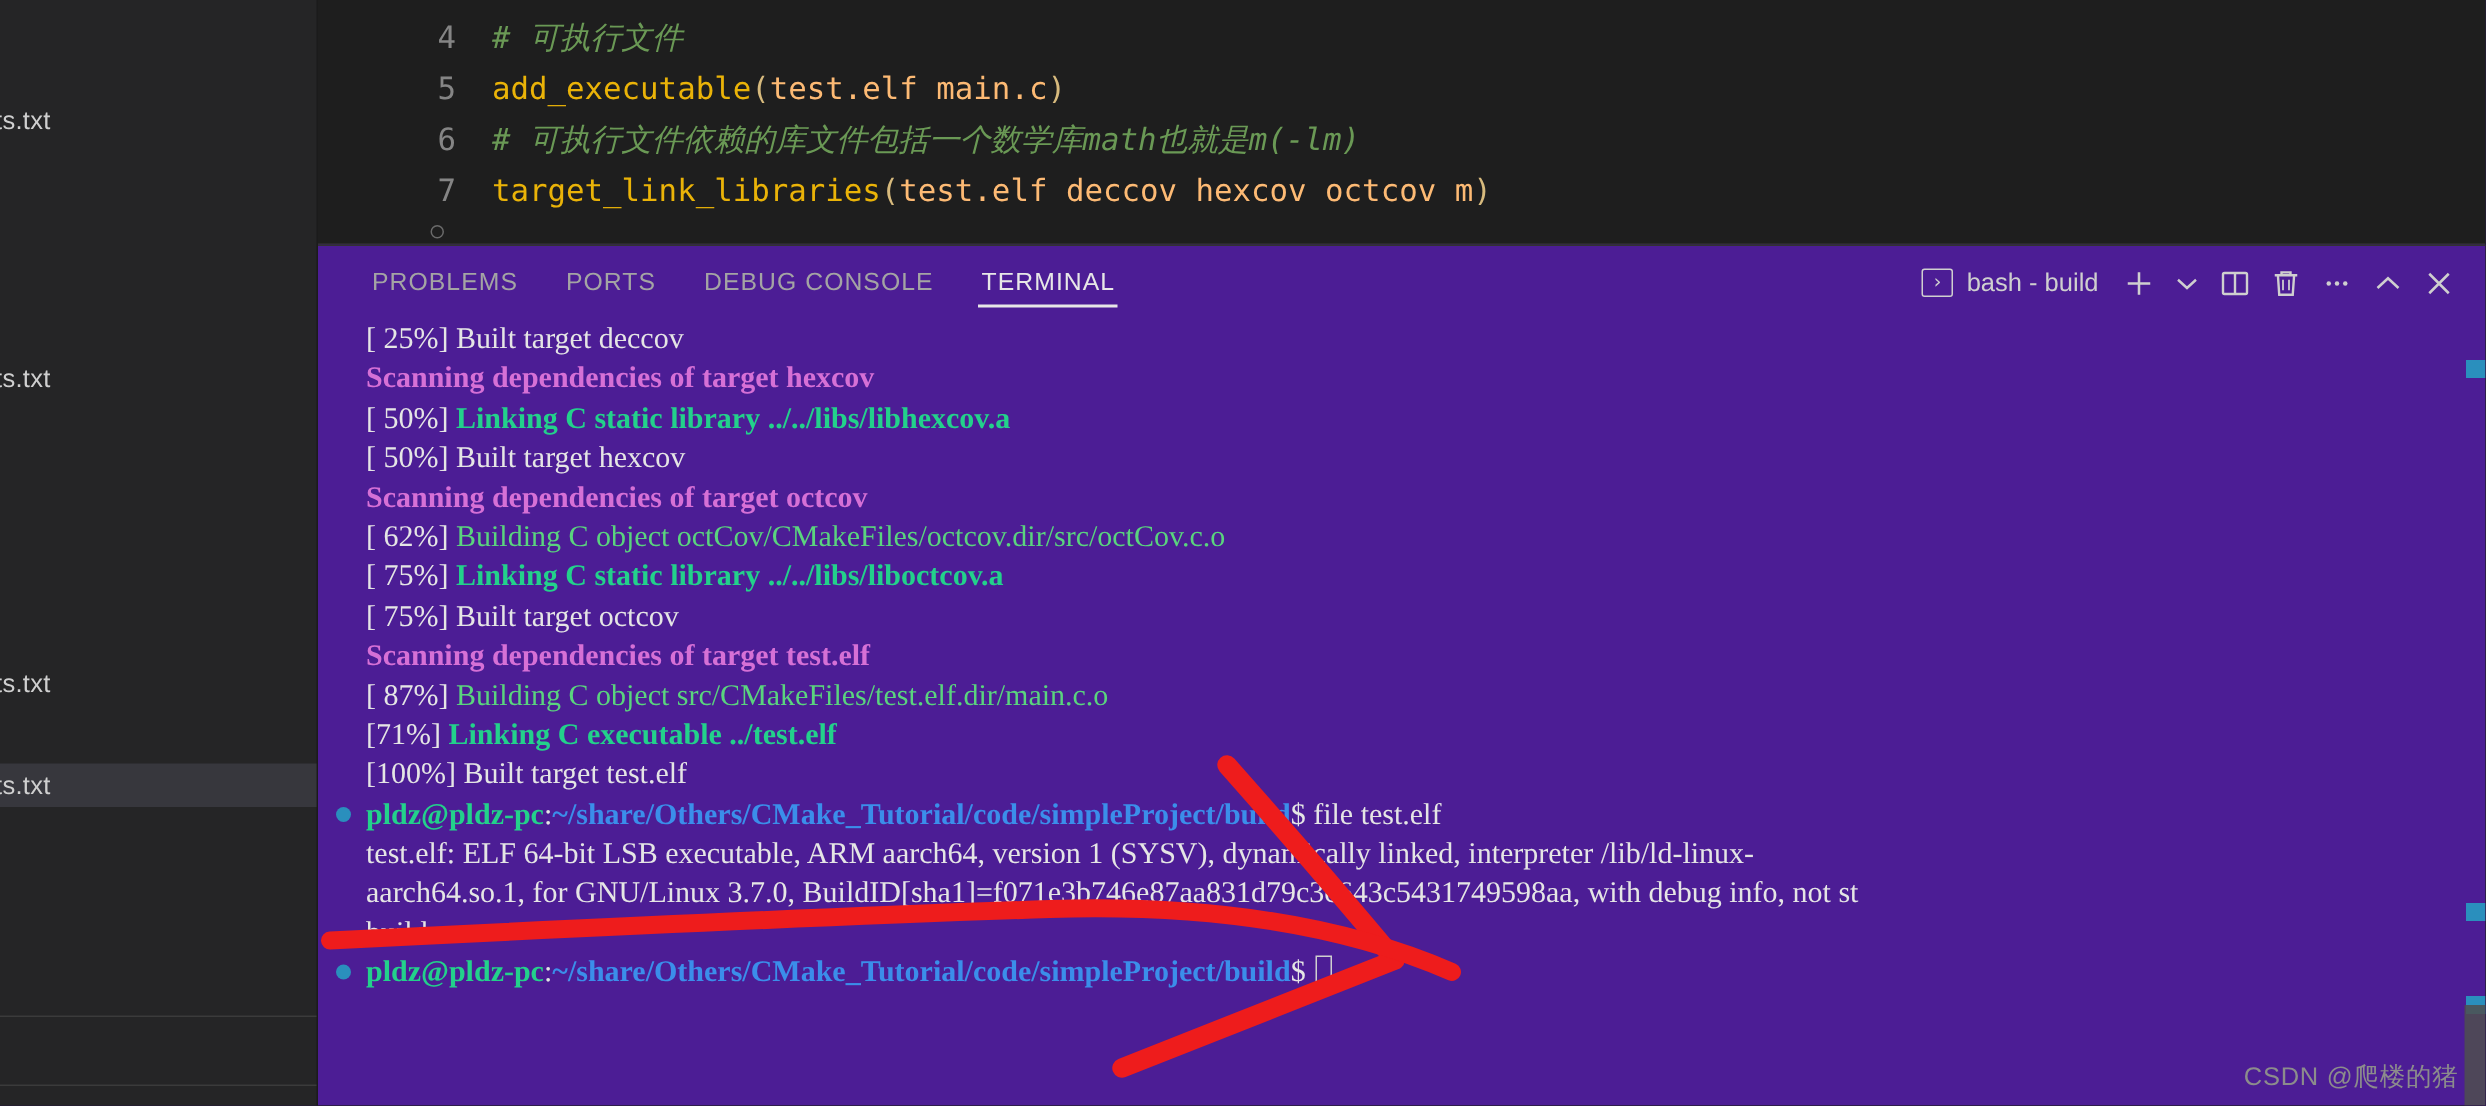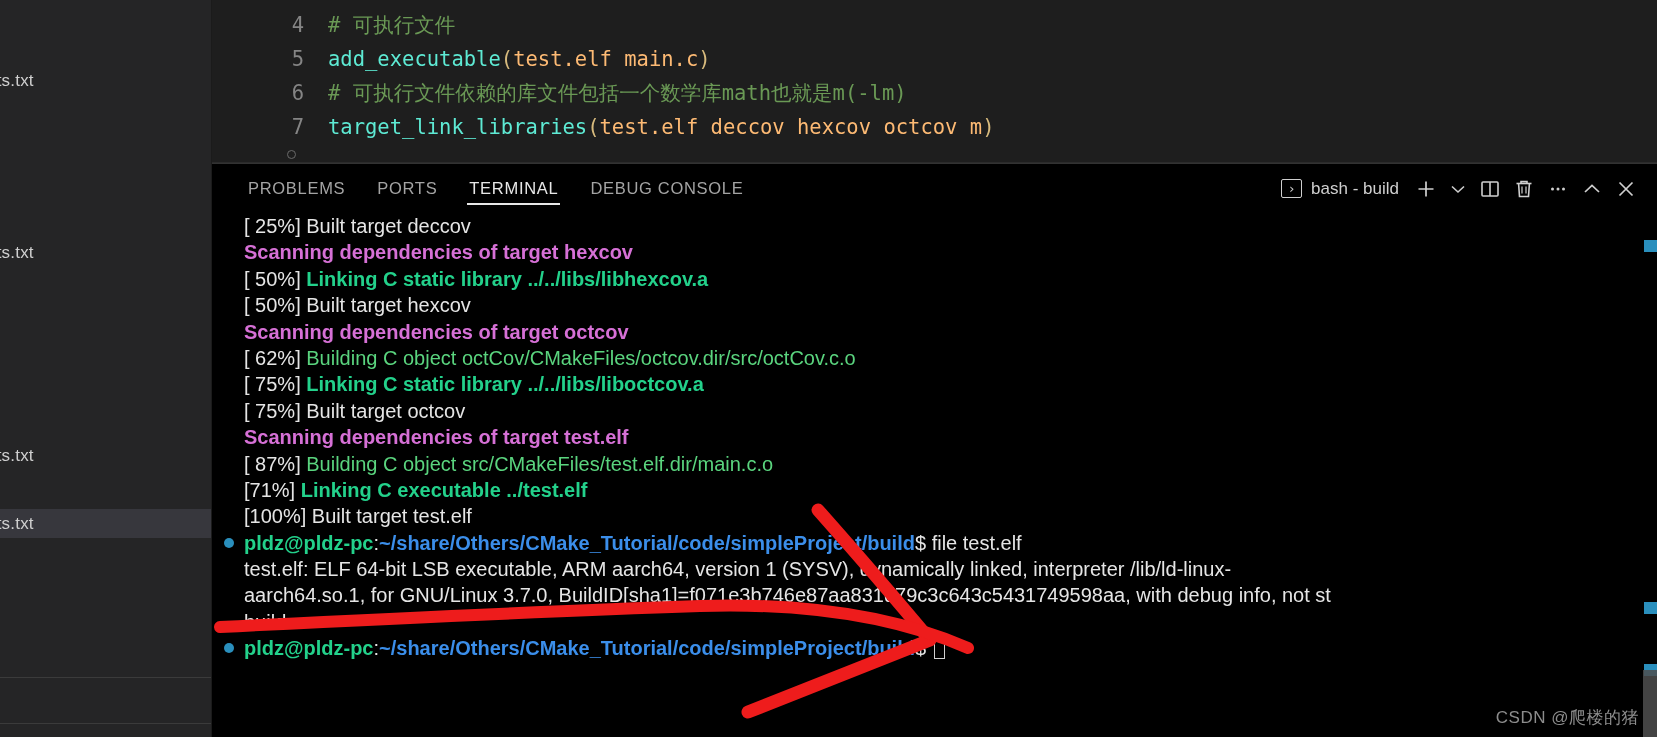--- a/index.html
+++ b/index.html
@@ -37,38 +37,38 @@
   .code-line{
     position:absolute; left:0; height:34px; line-height:34px;
     white-space:pre; font-size:20.5px;
     font-family:"DejaVu Sans Mono","Liberation Mono",monospace;
   }
   .ln{
     display:inline-block; width:92px; text-align:right;
     color:#858585; padding-right:0;
   }
   .codetext{ padding-left:24px; }
-  .cm{ color:#6a9955; }          
-  .fn2{ color:#5eead4; }
+  .cm{ color:#6a9955;font-style:italic; }          
+  .fn2{ color:#eab308; }
   .pa{ color:#d7ba7d; }          
   .ar{ color:#fdba74; }
 
   .ed-bottom{
     position:absolute; left:0; top:162px; width:1445px; height:1px;
     background:#2b2b2b;
   }
   .fold-dot{
     position:absolute; left:75px; top:150px; width:9px; height:9px;
     border-radius:50%; border:1.6px solid #6a6a6a;
   }
 
   
   #panel{
     position:absolute; left:212px; top:163px; width:1445px; height:574px;
-    background:#000000; border-top:1px solid #323232;
+    background:#4c1d95; border-top:1px solid #323232;
   }
   #panel-header{
     position:absolute; left:0; top:0; width:1445px; height:49px;
   }
   #tabs{
     position:absolute; left:20px; top:0; height:49px;
     display:flex; align-items:center; gap:0;
     font-family:"Liberation Sans","DejaVu Sans",sans-serif;
   }
   .ptab{
@@ -98,21 +98,21 @@
     width:21px; height:19px; border:1.6px solid #cfcfcf; border-radius:2px;
     display:flex; align-items:center; justify-content:center;
     color:#cfcfcf; font-size:13px; line-height:1;
     font-family:"DejaVu Sans Mono",monospace;
   }
 
   
   #term{
     position:absolute; left:0; top:49px; width:1445px; height:525px;
     overflow:hidden; padding-left:32px;
-    font-family:Liberation Sans, sans-serif;
+    font-family:Liberation Serif, serif;
     font-size:20px;
   }
   .trow{
     position:relative; height:26.4px; line-height:26.4px;
     white-space:pre; color:#cccccc;
   }
   .c-white{ color:#e5e5e5; }
   .c-mag  { color:#d670d6; font-weight:bold; }
   .c-grn  { color:#5ad47e; }
   .c-grnb { color:#23d18b; font-weight:bold; }
@@ -183,22 +183,22 @@
     <div class="fold-dot"></div>
     <div class="ed-bottom"></div>
   </div>
 
   <div id="panel">
 
     <div id="panel-header">
       <div id="tabs">
           <div class="ptab">PROBLEMS</div>
           <div class="ptab">PORTS</div>
+          <div class="ptab">DEBUG CONSOLE</div>
           <div class="ptab active">TERMINAL</div>
-          <div class="ptab">DEBUG CONSOLE</div>
         </div>
 
       <div id="panel-actions">
 
         <div class="term-name">
           <span class="boxicon">›</span>
           <span>bash - build</span>
         </div>
 
         <div class="pact" title="New Terminal">

